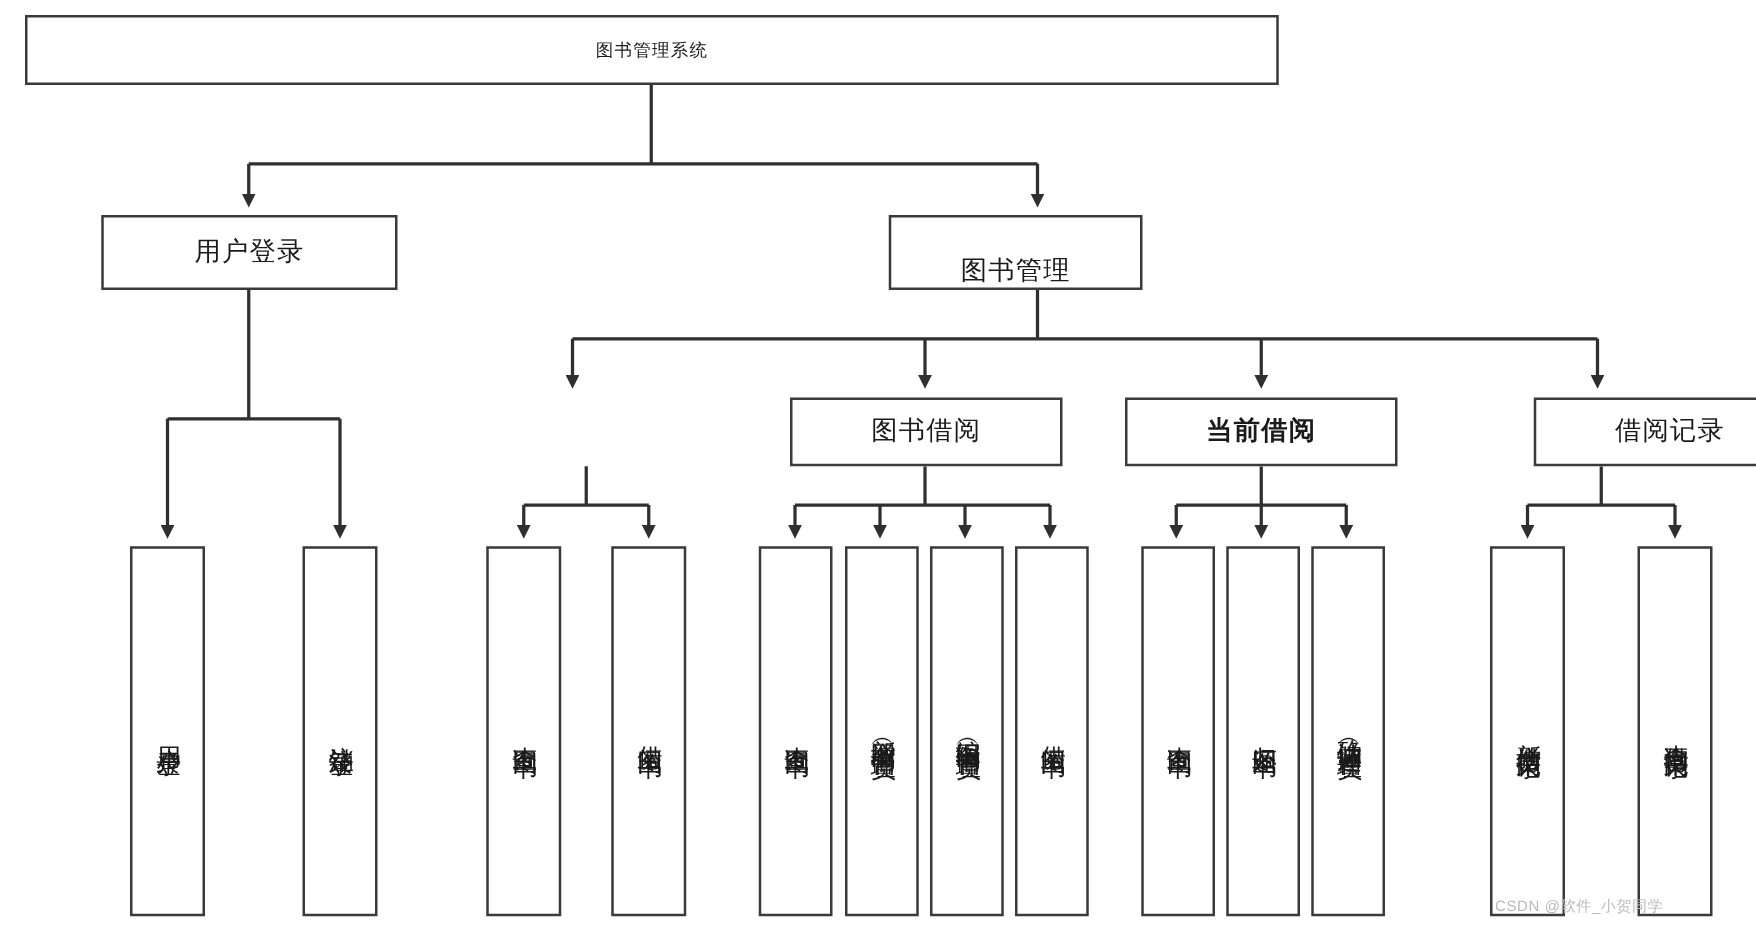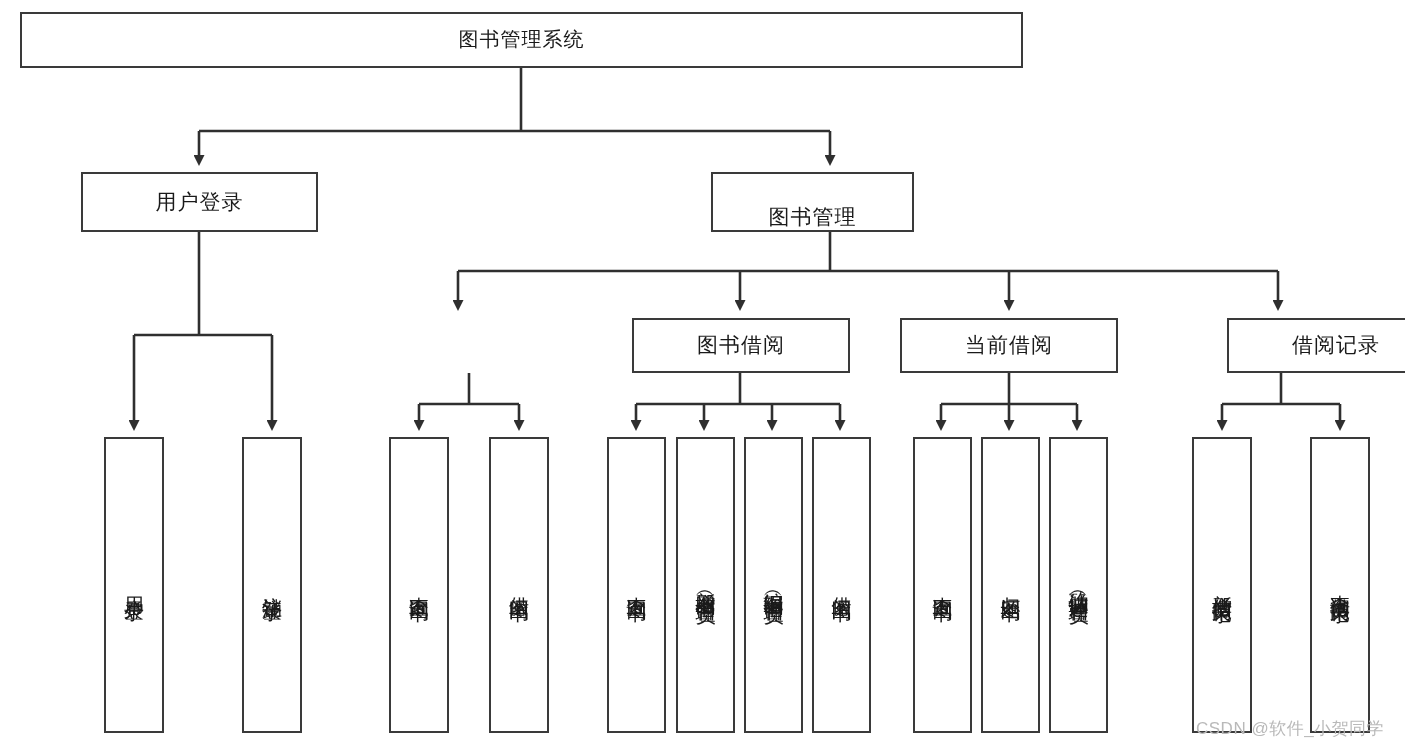--- a/index.html
+++ b/index.html
@@ -38,36 +38,36 @@
     color: #1a1a1a;
     text-align: center;
     line-height: 1.18;
     white-space: nowrap;
   }
   .h-node .node-label {
     font-size: 21px;
     letter-spacing: 1px;
   }
   .root-box .node-label {
-    font-size: 20px;
+    font-size: 14px;
     letter-spacing: 1px;
   }
   .v-node .node-label {
     font-size: 20px;
     writing-mode: vertical-rl;
     text-orientation: upright;
     letter-spacing: 2px;
     line-height: 1.05;
     white-space: normal;
     max-height: 100%;
   }
   .watermark {
     position: absolute;
     color: #b9b9b9;
-    font-size: 17px;
+    font-size: 12px;
     letter-spacing: 0.5px;
     white-space: nowrap;
     user-select: none;
   }
 </style>
 </head>
 <body>
 
 <div id="canvas">
 
@@ -128,21 +128,21 @@
   <div class="node-box h-node" style="left:81px; top:172px; width:237px; height:60px;">
     <span class="node-label">用户登录</span>
   </div>
   <div class="node-box h-node" style="left:711px; top:172px; width:203px; height:60px;align-items:flex-end;">
     <span class="node-label">图书管理</span>
   </div>
 
   <div class="node-box h-node" style="left:632px; top:318px; width:218px; height:55px;">
     <span class="node-label">图书借阅</span>
   </div>
-  <div class="node-box h-node" style="left:900px; top:318px; width:218px; height:55px;">
+  <div class="node-box h-node" style="left:900px; top:318px; width:218px; height:55px;font-weight:bold;">
     <span class="node-label">当前借阅</span>
   </div>
   <div class="node-box h-node" style="left:1227px; top:318px; width:218px; height:55px;">
     <span class="node-label">借阅记录</span>
   </div>
 
   <div class="node-box v-node" style="left:104px; top:437px; width:60px; height:296px;">
     <span class="node-label">用户登录</span>
   </div>
   <div class="node-box v-node" style="left:242px; top:437px; width:60px; height:296px;">

